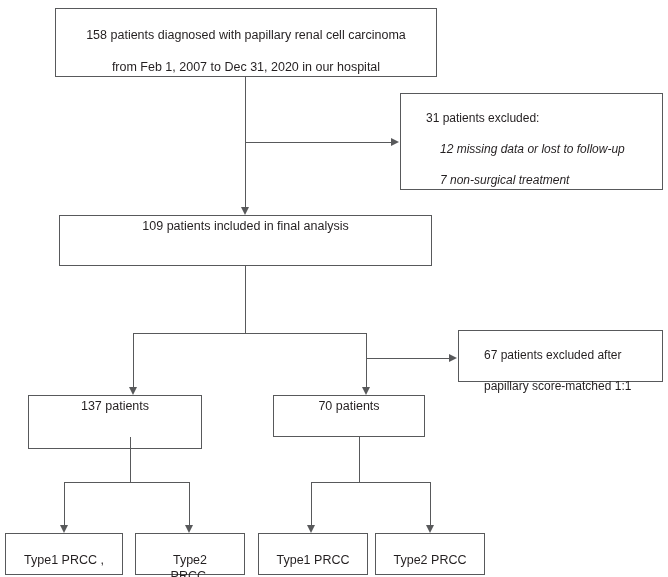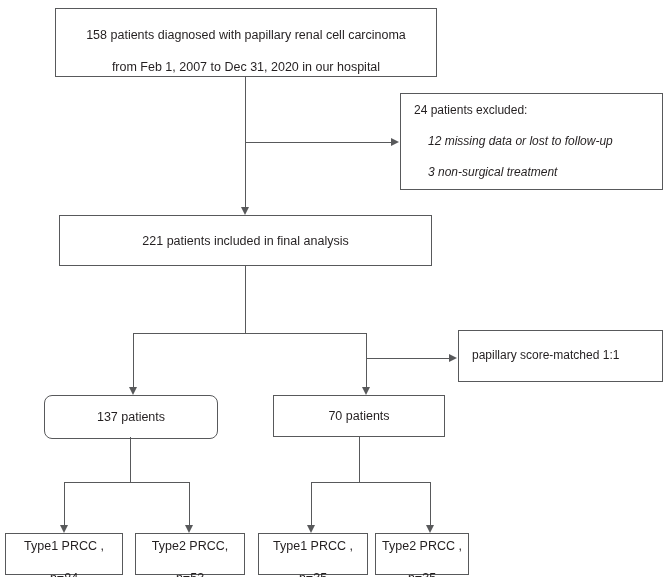--- a/index.html
+++ b/index.html
@@ -16,27 +16,26 @@
     font-family: "Liberation Sans", "DejaVu Sans", sans-serif;
     color: #231f20;
     overflow: hidden;
   }
   .box {
     position: absolute;
     box-sizing: border-box;
     border: 1px solid #58595b;
     background: #ffffff;
     display: flex;
-    align-items: center;
     justify-content: center;
     text-align: center;
     line-height: 1.28;
     font-size: 12.5px;
     color: #231f20;
-    padding: 2px 4px;
+    padding: 2px 16px;
   }
   .box.left-align {
     justify-content: flex-start;
     text-align: left;
   }
   .box .inner {
     width: 100%;
     white-space: pre-line;
   }
   .box.left-align .inner {
@@ -90,54 +89,55 @@
   </div>
 
   <div class="vline" style="left:245px; top:77px; height:130px;"></div>
   <div class="arrow-down" style="left:241px; top:207px;"></div>
 
   <div class="hline" style="left:245px; top:142px; width:146px;"></div>
   <div class="arrow-right" style="left:391px; top:138px;"></div>
 
   <div class="box left-align" style="left:400px; top:93px; width:263px; height:97px; font-size:12px;">
     <div class="inner">
-      <div class="excl-head">24 patients excluded:</div>
+      <div class="excl-head">31 patients excluded:</div>
       <div class="indent">12 missing data or lost to follow-up</div>
-      <div class="indent">3 non-surgical treatment</div>
+      <div class="indent">7 non-surgical treatment</div>
     </div>
   </div>
 
   <div class="box" style="left:59px; top:215px; width:373px; height:51px;">
-    <div class="inner">221 patients included in final analysis</div>
+    <div class="inner">109 patients included in final analysis</div>
   </div>
 
   <div class="vline" style="left:245px; top:266px; height:68px;"></div>
 
   <div class="hline" style="left:133px; top:333px; width:234px;"></div>
 
   <div class="vline" style="left:133px; top:333px; height:54px;"></div>
   <div class="arrow-down" style="left:129px; top:387px;"></div>
 
   <div class="vline" style="left:366px; top:333px; height:54px;"></div>
   <div class="arrow-down" style="left:362px; top:387px;"></div>
 
   <div class="hline" style="left:366px; top:358px; width:83px;"></div>
   <div class="arrow-right" style="left:449px; top:354px;"></div>
 
   <div class="box left-align" style="left:458px; top:330px; width:205px; height:52px; font-size:12px;">
     <div class="inner">
+      <div>67 patients excluded after</div>
       <div>papillary score-matched 1:1</div>
     </div>
   </div>
 
-  <div class="box" style="left:44px; top:395px; width:174px; height:44px;border-radius:8px;">
+  <div class="box" style="left:28px; top:395px; width:174px; height:54px;">
     <div class="inner">137 patients</div>
   </div>
 
-  <div class="box" style="left:273px; top:395px; width:172px; height:42px;">
+  <div class="box" style="left:273px; top:395px; width:152px; height:42px;">
     <div class="inner">70 patients</div>
   </div>
 
   <div class="vline" style="left:130px; top:437px; height:45px;"></div>
   <div class="hline" style="left:64px; top:482px; width:125px;"></div>
   <div class="vline" style="left:64px; top:482px; height:43px;"></div>
   <div class="arrow-down" style="left:60px; top:525px;"></div>
   <div class="vline" style="left:189px; top:482px; height:43px;"></div>
   <div class="arrow-down" style="left:185px; top:525px;"></div>
 
@@ -162,20 +162,20 @@
     </div>
   </div>
 
   <div class="box" style="left:258px; top:533px; width:110px; height:42px;">
     <div class="inner">
       <span>Type1 PRCC ,</span><br>
       <span>n=35</span>
     </div>
   </div>
 
-  <div class="box" style="left:375px; top:533px; width:94px; height:42px;">
+  <div class="box" style="left:375px; top:533px; width:110px; height:42px;">
     <div class="inner">
       <span>Type2 PRCC ,</span><br>
       <span>n=35</span>
     </div>
   </div>
 
 </div>
 
 </body></html>

